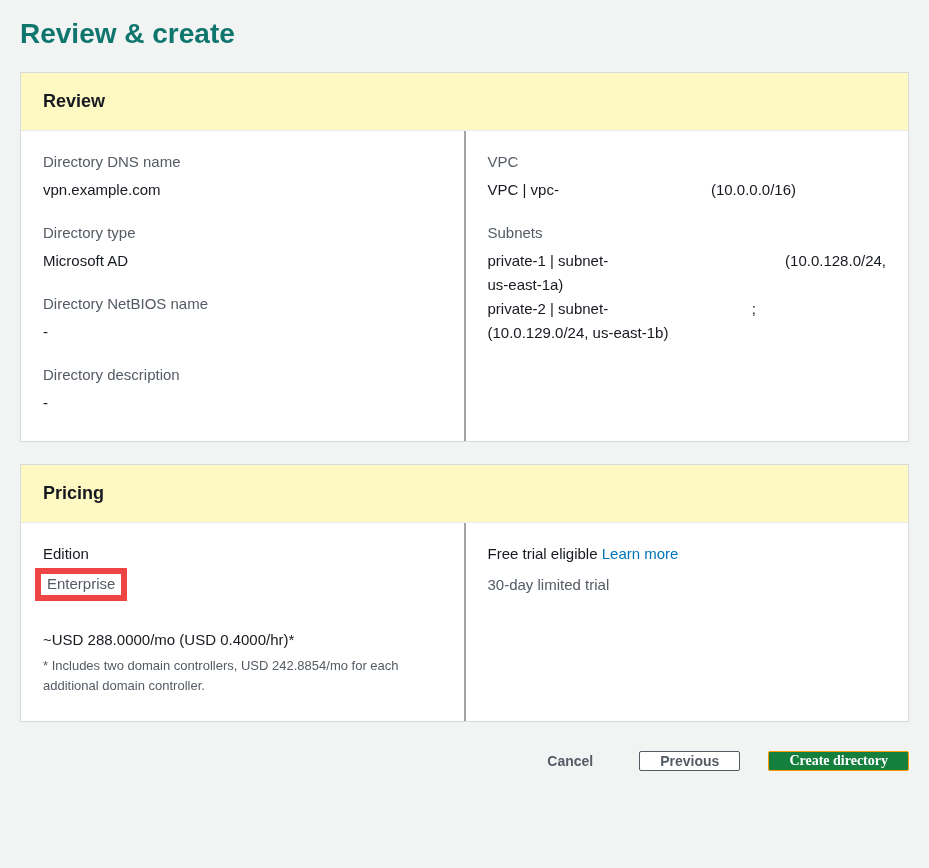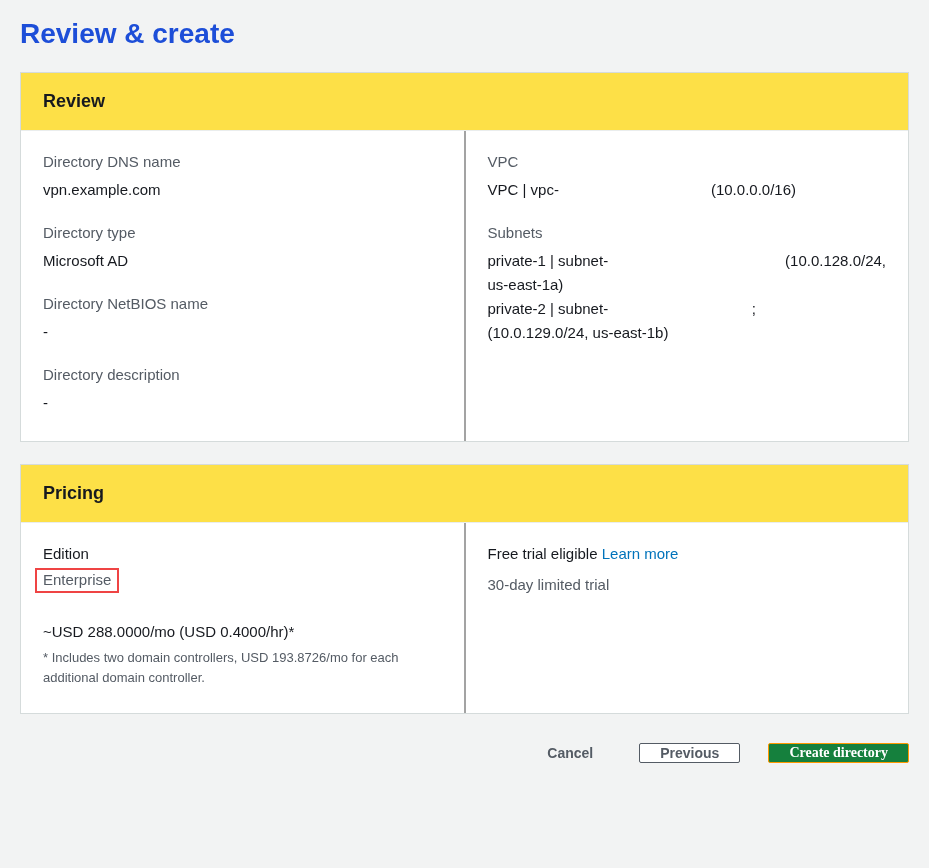--- a/index.html
+++ b/index.html
@@ -10,31 +10,31 @@
     color: #16191f;
     font-size: 14px;
     width: 929px;
     height: 868px;
     padding: 18px 20px 20px 20px;
   }
   h1.page-title {
     font-size: 28px;
     font-weight: 700;
     margin: 0 0 22px 0;
-    color: #1d4ed8;
+    color: #0f766e;
   }
   .panel {
     border: 1px solid #d5dbdb;
     background: #ffffff;
     margin-bottom: 22px;
   }
   .panel-header {
     padding: 18px 22px;
     border-bottom: 1px solid #eaeded;
-    background: #fde047;
+    background: #fef9c3;
   }
   .panel-header h2 {
     font-size: 18px;
     font-weight: 700;
     margin: 0;
     color: #16191f;
   }
   .panel-body {
     display: flex;
     flex-direction: row;
@@ -69,21 +69,21 @@
   .subnet-right { text-align: right; white-space: nowrap; }
 
   
   .edition-label {
     font-size: 15px;
     color: #16191f;
     margin-bottom: 6px;
   }
   .edition-highlight {
     display: inline-block;
-    border: 2px solid #ef4444;
+    border: 6px solid #ef4444;
     padding: 1px 6px 3px 6px;
     font-size: 15px;
     color: #545b64;
   }
   .price-line {
     font-size: 15px;
     color: #16191f;
     margin-top: 30px;
     margin-bottom: 8px;
   }
@@ -203,21 +203,21 @@
   <div class="panel-header">
     <h2>Pricing</h2>
   </div>
   <div class="panel-body">
     <div class="col">
       <div class="edition-label">Edition</div>
       <div style="margin-left:-8px;">
         <span class="edition-highlight">Enterprise</span>
       </div>
       <div class="price-line">~USD 288.0000/mo (USD 0.4000/hr)*</div>
-      <div class="price-note">* Includes two domain controllers, USD 193.8726/mo for each additional domain controller.</div>
+      <div class="price-note">* Includes two domain controllers, USD 242.8854/mo for each additional domain controller.</div>
     </div>
     <div class="col">
       <div class="trial-line">
         <span>Free trial eligible </span><a class="link">Learn more</a>
       </div>
       <div class="trial-sub">30-day limited trial</div>
     </div>
   </div>
 </div>
 

